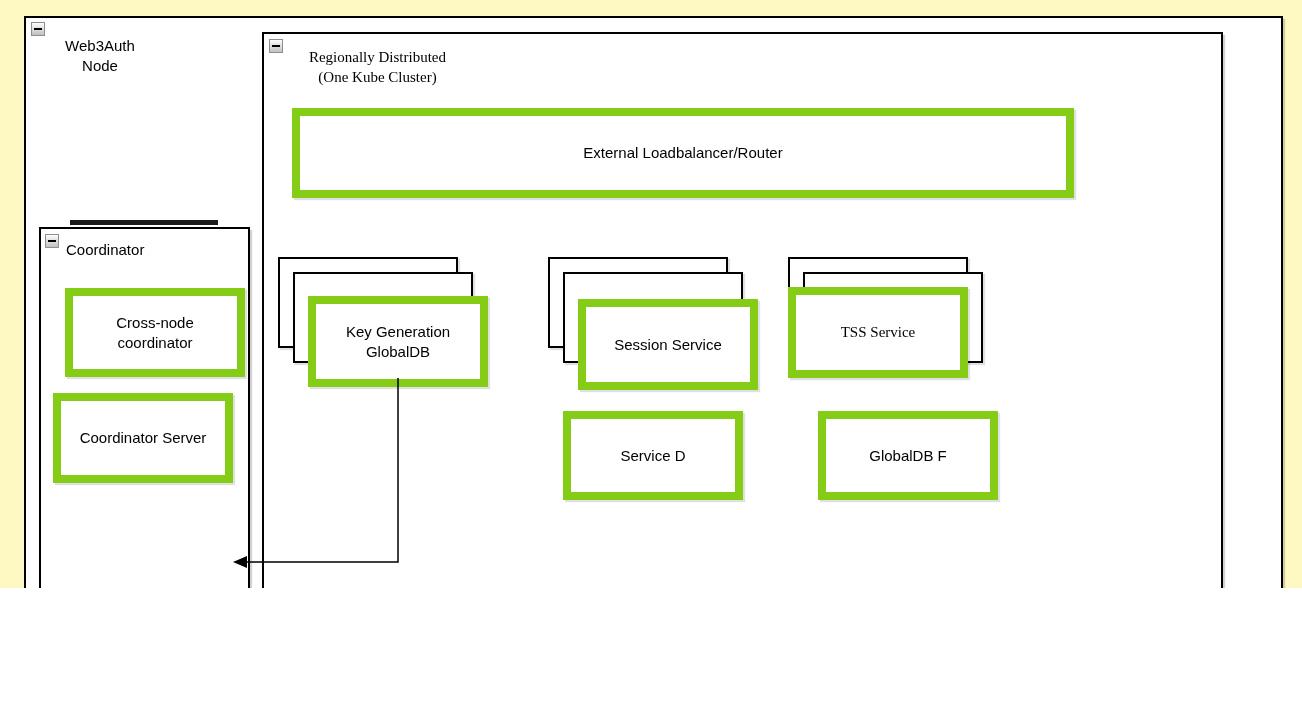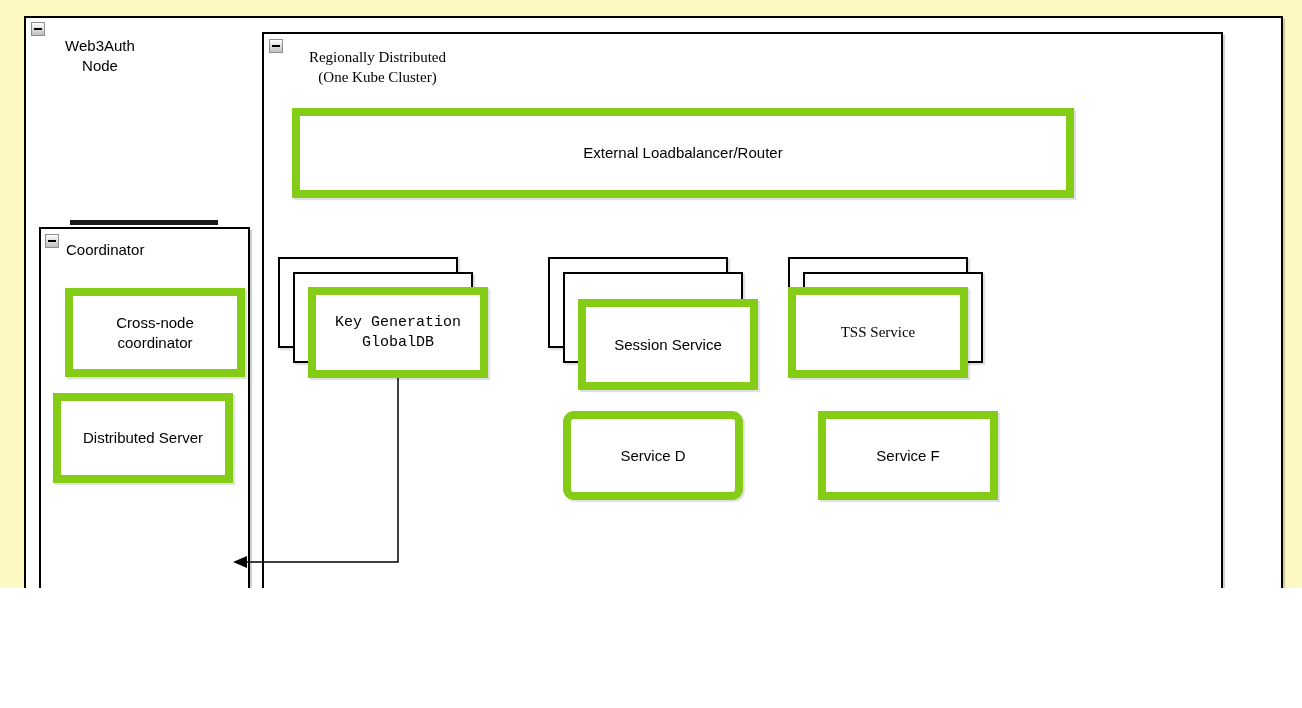--- a/index.html
+++ b/index.html
@@ -99,54 +99,54 @@
     <div class="minus-bar"></div>
   </div>
   <div class="container-label left" style="left:66px; top:240px;">Coordinator</div>
 
   <div class="shape" style="left:292px; top:108px; width:782px; height:90px;">
     <span>External Loadbalancer/Router</span>
   </div>
 
   <div class="stack-card" style="left:278px; top:257px; width:180px; height:91px;"></div>
   <div class="stack-card" style="left:293px; top:272px; width:180px; height:91px;"></div>
-  <div class="shape" style="left:308px; top:287px; width:180px; height:91px;font-family:Liberation Mono, monospace;">
+  <div class="shape" style="left:308px; top:296px; width:180px; height:91px;">
     <span>
       <div>Key Generation</div>
       <div>GlobalDB</div>
     </span>
   </div>
 
   <div class="stack-card" style="left:548px; top:257px; width:180px; height:91px;"></div>
   <div class="stack-card" style="left:563px; top:272px; width:180px; height:91px;"></div>
   <div class="shape" style="left:578px; top:299px; width:180px; height:91px;">
     <span>Session Service</span>
   </div>
 
   <div class="stack-card" style="left:788px; top:257px; width:180px; height:91px;"></div>
   <div class="stack-card" style="left:803px; top:272px; width:180px; height:91px;"></div>
   <div class="shape" style="left:788px; top:287px; width:180px; height:91px;font-family:Liberation Serif, serif;">
     <span>TSS Service</span>
   </div>
 
-  <div class="shape" style="left:563px; top:411px; width:180px; height:89px;border-radius:11px;">
+  <div class="shape" style="left:563px; top:411px; width:180px; height:89px;">
     <span>Service D</span>
   </div>
   <div class="shape" style="left:818px; top:411px; width:180px; height:89px;">
-    <span>Service F</span>
+    <span>GlobalDB F</span>
   </div>
 
   <div class="shape" style="left:53px; top:288px; width:180px; height:89px;margin-left:12px;">
     <span>
       <div>Cross-node</div>
       <div>coordinator</div>
     </span>
   </div>
   <div class="shape" style="left:53px; top:393px; width:180px; height:90px;">
-    <span>Distributed Server</span>
+    <span>Coordinator Server</span>
   </div>
 
   <svg class="overlay" viewBox="0 0 1302 708" xmlns="http://www.w3.org/2000/svg">
     <polyline points="398,378 398,562 240,562" fill="none" stroke="#000" stroke-width="1.5"></polyline>
     <polygon points="233,562 247,556 247,568" fill="#000" stroke="none"></polygon>
   </svg>
 
 </div>
 
 </body></html>

